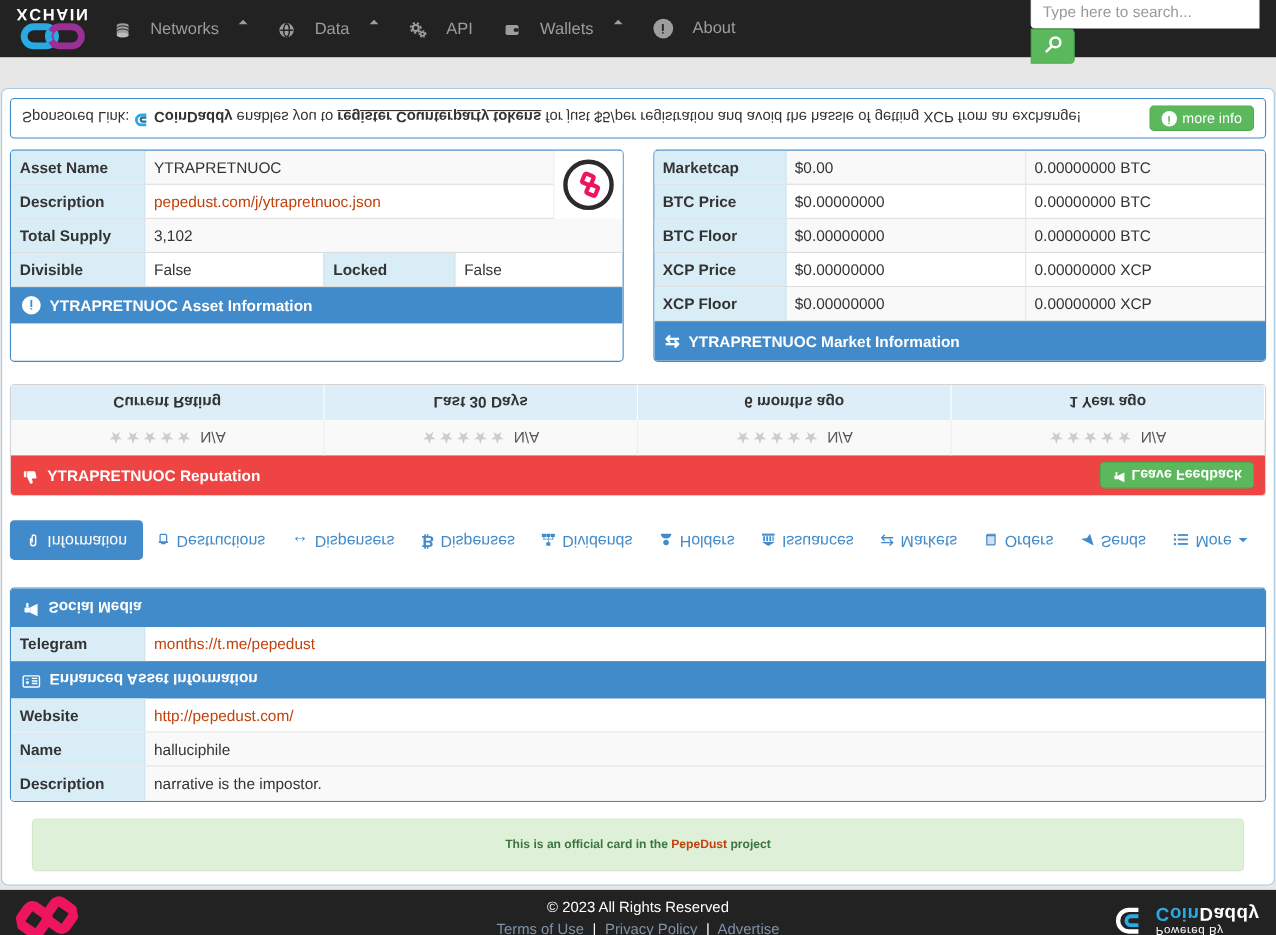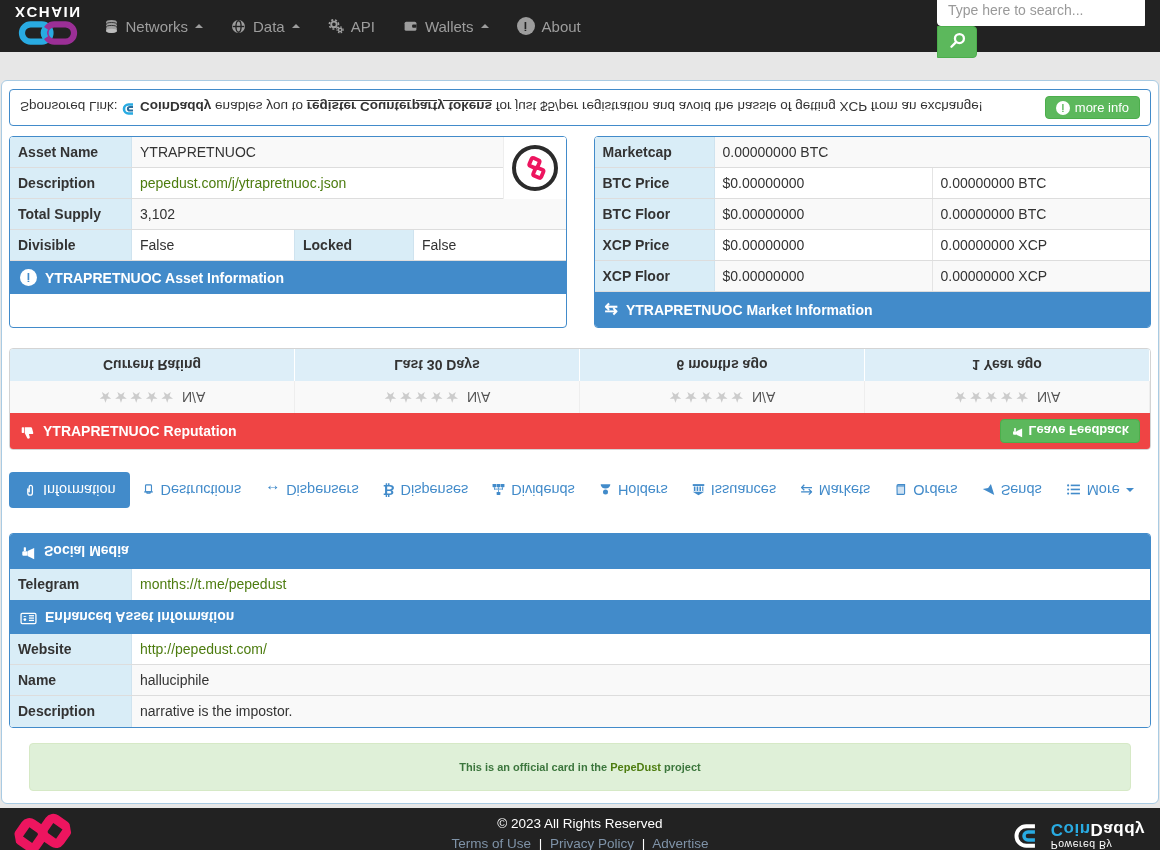--- a/index.html
+++ b/index.html
@@ -9,21 +9,21 @@
     background:#e7e7e7;
     font-family:"Liberation Sans", sans-serif;
     font-size:14px; color:#333;
   }
   .flip { display:inline-block; transform:scaleY(-1); }
 
   
   .navbar { height:52px; background:#222; display:flex; align-items:center; padding:0 15px; }
   .brand { display:flex; flex-direction:column; align-items:center; margin-right:22px; line-height:1; }
   .brand-text { color:#fff; font-weight:bold; font-size:15px; letter-spacing:1.5px; }
-  .nav-item { display:flex; align-items:center; gap:7px; color:#9d9d9d; margin-right:28px; font-size:15px; cursor:pointer; }
+  .nav-item { display:flex; gap:18px; color:#9d9d9d; margin-right:28px; font-size:15px; cursor:pointer; }
   .nav-item svg { display:block; }
   .caret-up { width:0; height:0; border-left:4px solid transparent; border-right:4px solid transparent; border-bottom:4px solid #9d9d9d; }
   .caret-down-blue { width:0; height:0; border-left:4px solid transparent; border-right:4px solid transparent; border-top:4px solid #428bca; }
   .searchbox { margin-left:auto; display:flex;flex-direction:column; }
   .searchbox input { width:208px; height:32px; border:1px solid #fff; border-radius:4px 0 0 4px; padding:0 10px; font-size:14px; font-family:"Liberation Sans",sans-serif; color:#555; outline:none; }
   .searchbox input::placeholder { color:#999; }
   .search-btn { width:40px; height:32px; background:#5cb85c; border:1px solid #4cae4c; border-radius:0 4px 4px 0; display:flex; align-items:center; justify-content:center; cursor:pointer; }
 
   
   .container { margin:28px 1px 0; background:#fff; border:1px solid #a9cbe3; border-radius:6px; padding:8px 7px 12px; }
@@ -43,21 +43,21 @@
   .panel { flex:1; border:1px solid #428bca; border-radius:4px; overflow:hidden; position:relative; }
   .panel-heading { background:#428bca; color:#fff; font-weight:bold; padding:8px 10px; display:flex; align-items:center; gap:8px; font-size:14px; }
   .trow { display:flex; border-bottom:1px solid #ddd; min-height:31px; align-items:stretch; }
   .trow:last-of-type { border-bottom:none; }
   .tlabel { width:122px; flex:0 0 122px; background:#d9edf7; font-weight:bold; padding:7px 8px; border-right:1px solid #cfe3ef; }
   .tlabel.w120 { width:120px; flex:0 0 120px; border-left:1px solid #cfe3ef; }
   .tval { padding:7px 8px; flex:1; }
   .tval.fixed162 { flex:0 0 162px; }
   .tval.fixed218 { flex:0 0 218px; border-right:1px solid #e4e4e4; }
   .striped-1 { background:#f9f9f9; }
-  .link { color:#4d7c0f; cursor:pointer; }
+  .link { color:#c2410c; cursor:pointer; }
   .asset-img { position:absolute; top:0; right:0; width:63px; height:62px; background:#fff; display:flex; align-items:center; justify-content:center; border-left:1px solid #eee; }
   .asset-ring { width:46px; height:46px; border:4px solid #2b2b2b; border-radius:50%; display:flex; align-items:center; justify-content:center; }
 
   
   .reputation { margin-top:20px; border:1px solid #d4d4d4; border-radius:4px; overflow:hidden; }
   .rep-head { display:grid; grid-template-columns:repeat(4,1fr); background:#ddeef8; }
   .rep-head > div { text-align:center; font-weight:bold; padding:8px 4px; border-right:1px solid #fff; }
   .rep-vals { display:grid; grid-template-columns:repeat(4,1fr); background:#f9f9f9; }
   .rep-vals > div { text-align:center; padding:7px 4px; border-right:1px solid #eee; color:#555; }
   .stars { color:#ccc; letter-spacing:2px; font-size:15px; margin-right:6px; }
@@ -221,20 +221,21 @@
       </div>
       <div class="panel-heading">
         <span class="circle-i flip">i</span>
         <span>YTRAPRETNUOC Asset Information</span>
       </div>
     </div>
 
     <div class="panel">
       <div class="trow striped-1">
         <div class="tlabel" style="width:120px;flex:0 0 120px;">Marketcap</div>
+        <div class="tval fixed218">$0.00</div>
         <div class="tval">0.00000000 BTC</div>
       </div>
       <div class="trow">
         <div class="tlabel" style="width:120px;flex:0 0 120px;">BTC Price</div>
         <div class="tval fixed218">$0.00000000</div>
         <div class="tval">0.00000000 BTC</div>
       </div>
       <div class="trow striped-1">
         <div class="tlabel" style="width:120px;flex:0 0 120px;">BTC Floor</div>
         <div class="tval fixed218">$0.00000000</div>

